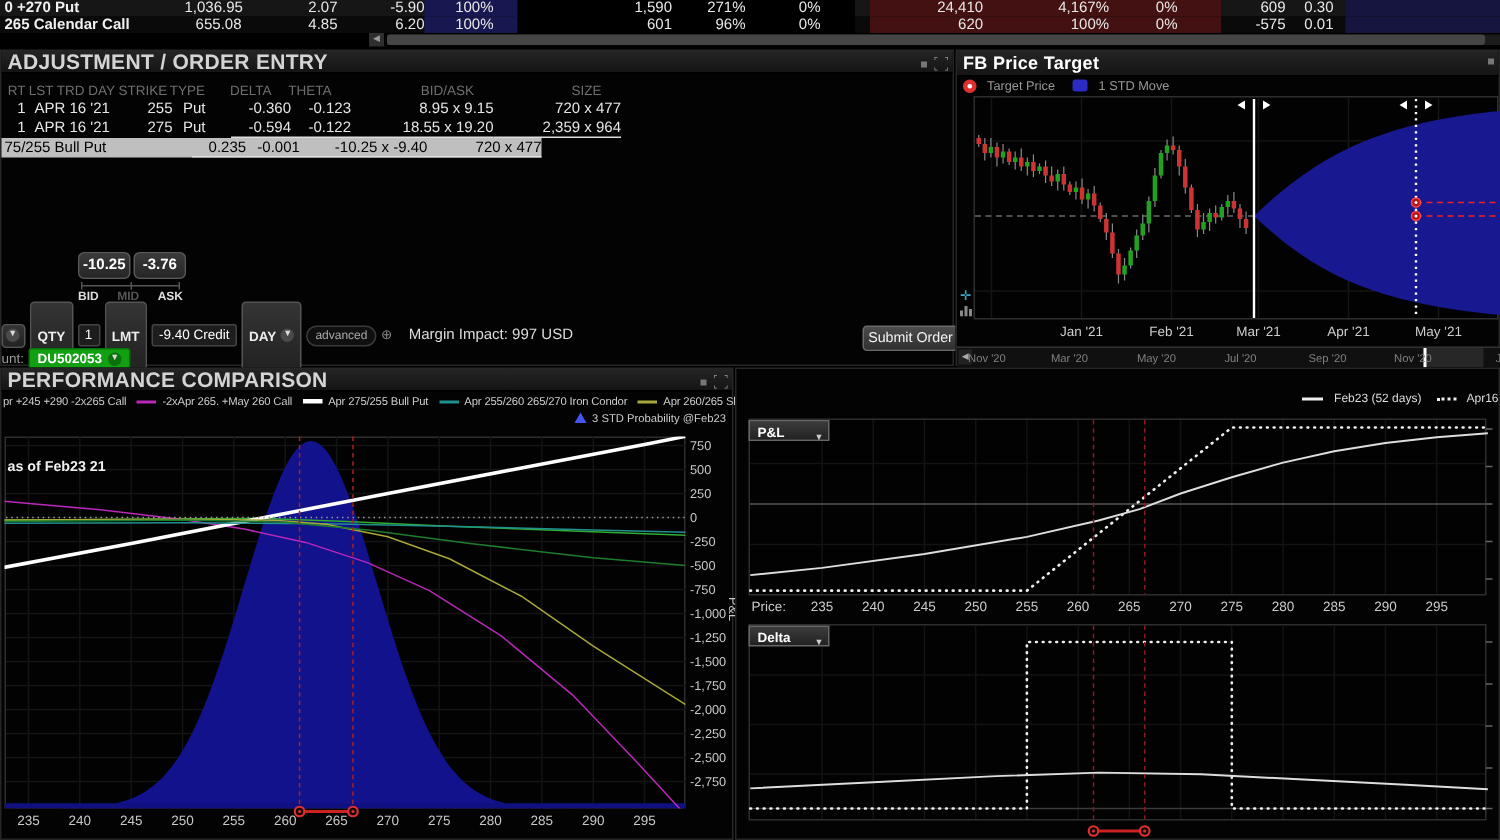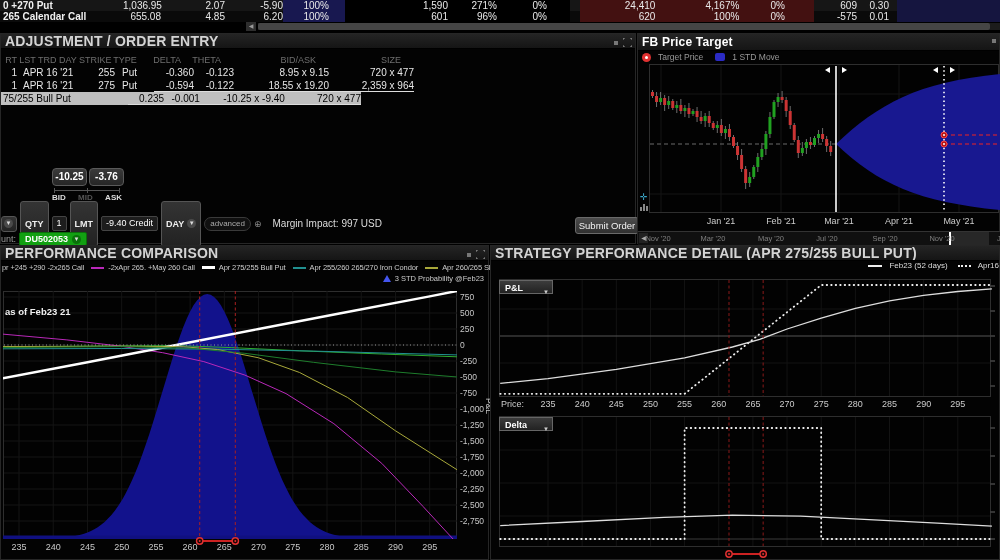--- a/index.html
+++ b/index.html
@@ -552,21 +552,20 @@
           <circle cx="198.70799999999983" cy="295" r="3.2" fill="#1a0505" stroke="#e03131" stroke-width="1.4"></circle>
           <circle cx="198.70799999999983" cy="295" r="1" fill="#e03131"></circle>
           <circle cx="234.30200000000013" cy="295" r="3.2" fill="#1a0505" stroke="#e03131" stroke-width="1.4"></circle>
           <circle cx="234.30200000000013" cy="295" r="1" fill="#e03131"></circle>
         </g>
       </svg>
     <div id="perf-asof">as of Feb23 21</div>
   </div>
 
   <div id="detail-panel" class="panel">
-    <div class="phead">STRATEGY PERFORMANCE DETAIL (APR 275/255 BULL PUT)</div>
     <div id="detail-legend">
       <span class="lg-item">
           <span class="lg-line"></span>
           <span>Feb23 (52 days)</span>
         </span>
       <span class="lg-item">
           <span class="lg-dots"></span>
           <span>Apr16</span>
         </span>
     </div>

